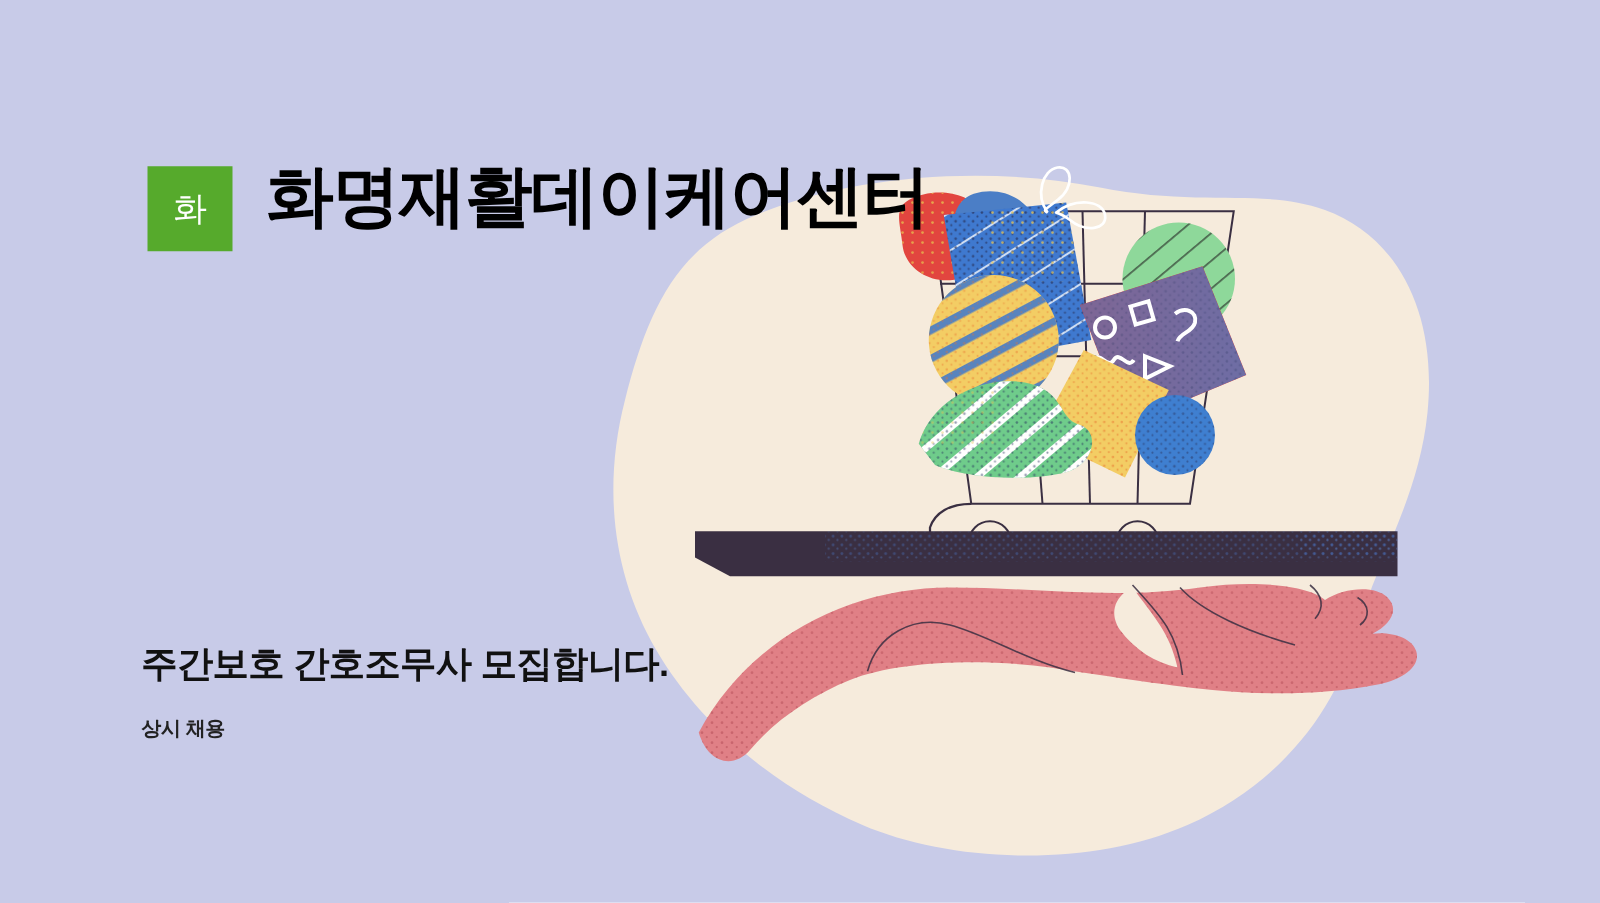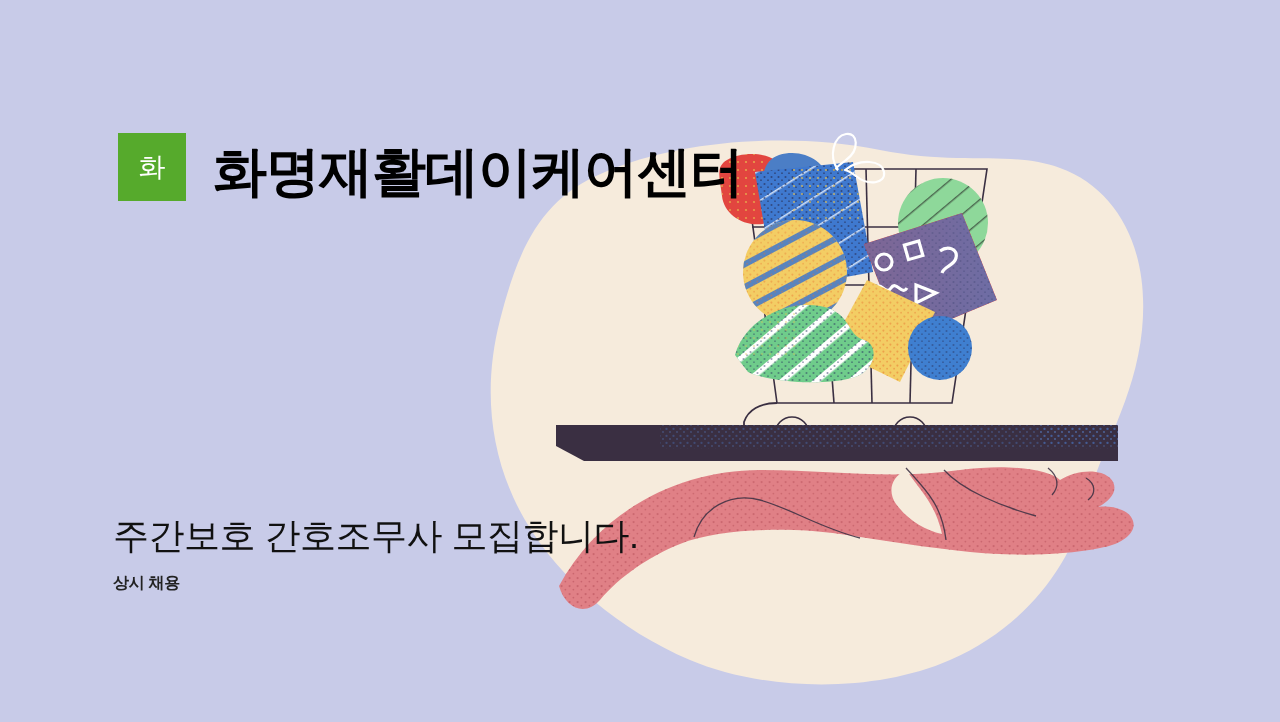--- a/index.html
+++ b/index.html
@@ -41,27 +41,26 @@
   
   #company-title {
     position:absolute;
     left:213px; top:126px;
     font-size:54px;
     font-weight:bold;
     color:#000000;
     letter-spacing:-1px;
     white-space:nowrap;
     line-height:1.18;
-    margin-top:14px;
   }
   #job-title {
     position:absolute;
     left:113px; top:512px;
-    font-size:36px;
-    font-weight:normal;
+    font-size:29px;
+    font-weight:bold;
     color:#111111;
     letter-spacing:-0.5px;
     white-space:nowrap;
   }
   #job-subtitle {
     position:absolute;
     left:113px; top:573px;
     font-size:16px;
     font-weight:bold;
     color:#222222;

